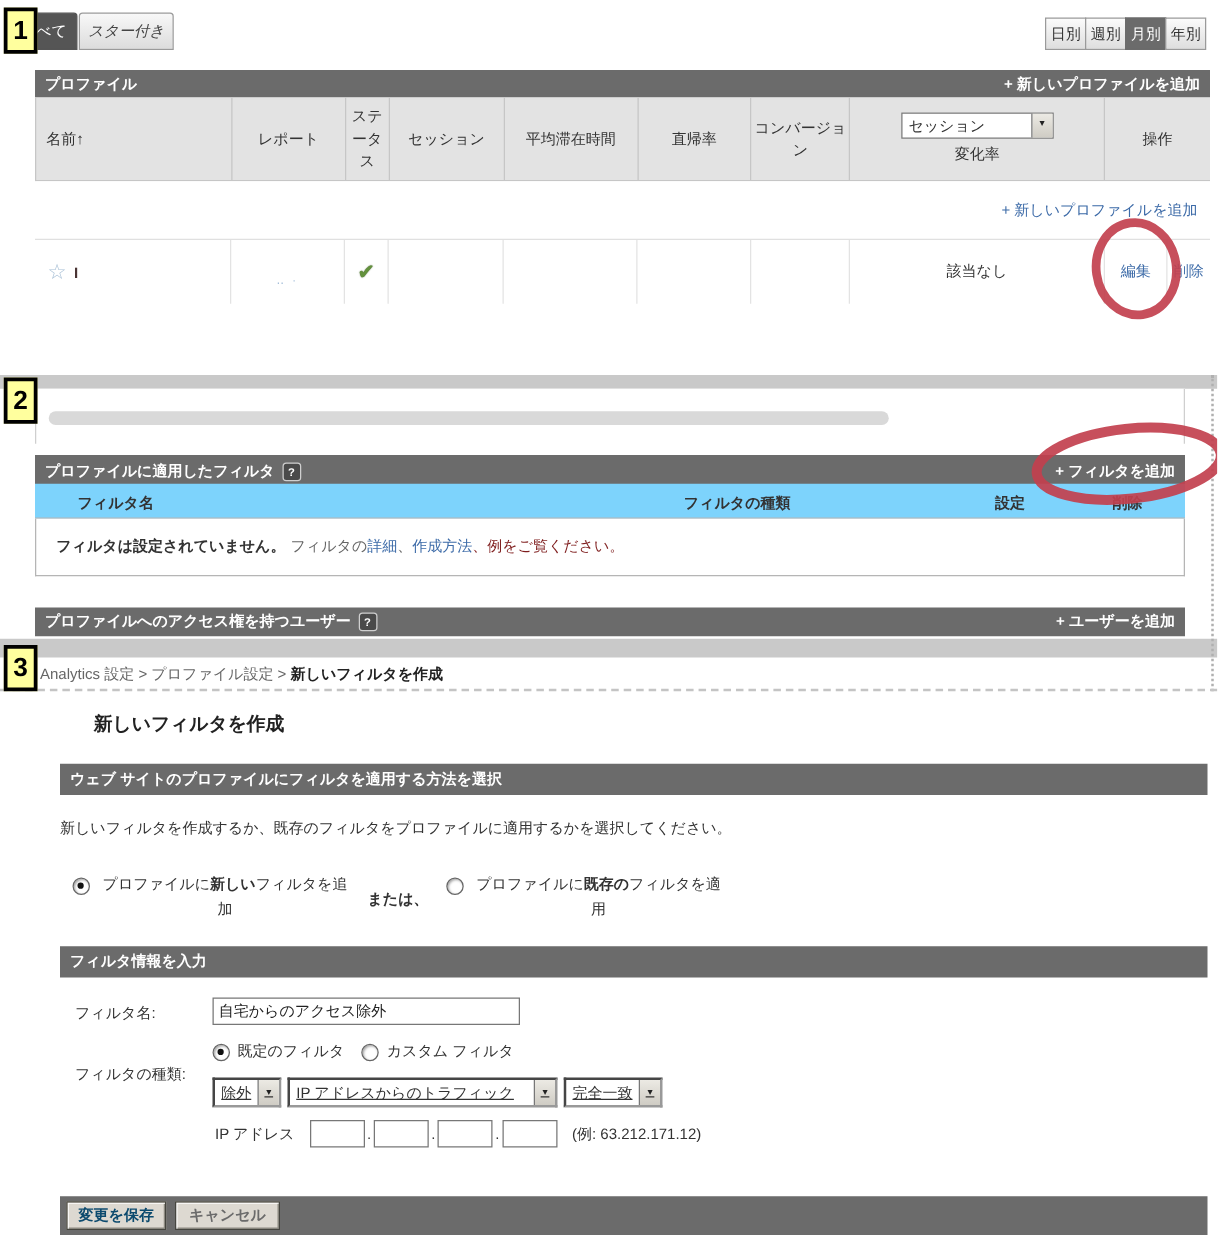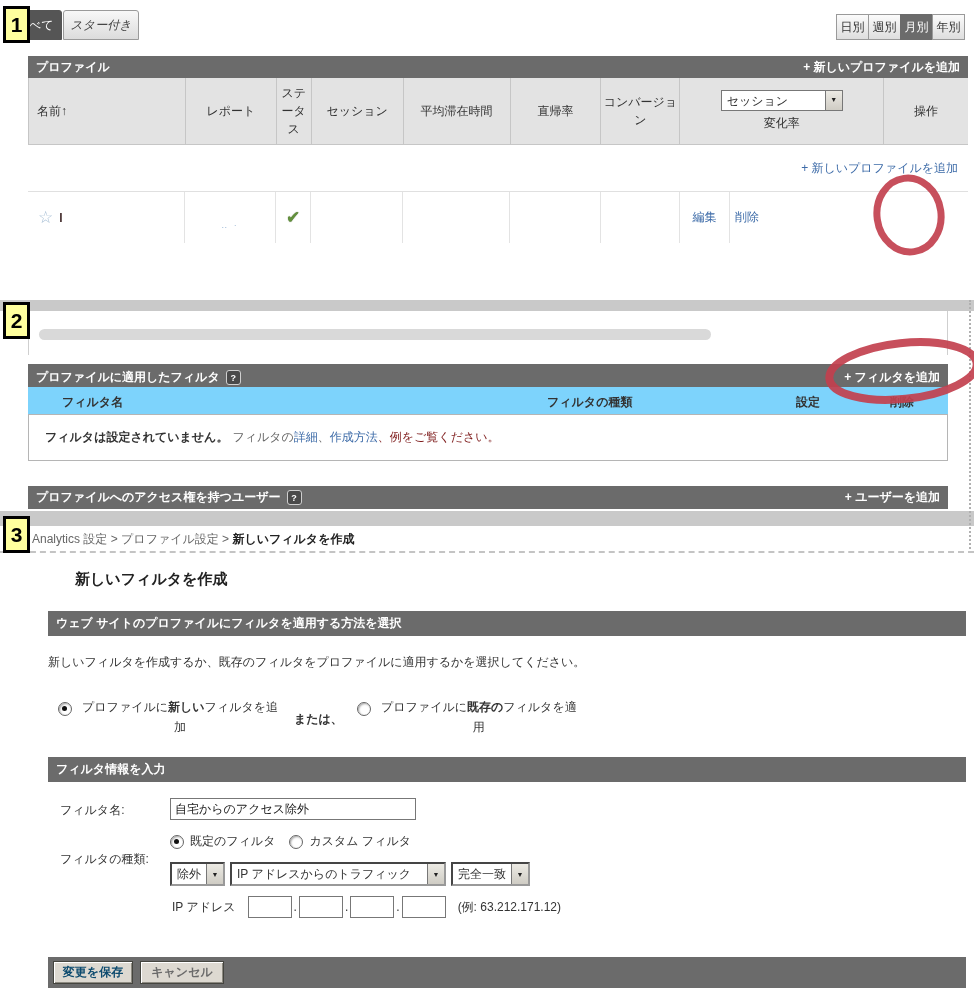--- a/index.html
+++ b/index.html
@@ -143,20 +143,23 @@
     <div class="dcell" style="width:91px;">
       <span style="color:#7aa0c8;opacity:.7;font-size:9px;letter-spacing:2px;margin-top:14px;">‥ ·</span>
     </div>
     <div class="dcell" style="width:35px;">
       <span style="color:#63913c;font-size:17px;text-shadow:0 0 1px #2c4d17;">✔</span>
     </div>
     <div class="dcell" style="width:92px;"></div>
     <div class="dcell" style="width:107px;"></div>
     <div class="dcell" style="width:91px;"></div>
     <div class="dcell" style="width:79px;"></div>
+    <div class="dcell" style="width:204px;">
+      <span>該当なし</span>
+    </div>
     <div class="dcell" style="width:84px;border-right:none;padding:0;">
       <span style="flex:0 0 49px;display:flex;align-items:center;justify-content:center;height:100%;">
         <span class="bluelink">編集</span>
       </span>
       <span style="flex:1;display:flex;align-items:center;justify-content:center;height:100%;border-left:1px solid #e3e3e3;">
         <span class="bluelink">削除</span>
       </span>
     </div>
   </div>
 
@@ -241,21 +244,21 @@
 
   <div class="abs" style="left:170px;top:833px;display:flex;align-items:center;gap:6px;">
     <span class="radio on"></span>
     <span>既定のフィルタ</span>
     <span class="radio" style="margin-left:8px;"></span>
     <span>カスタム フィルタ</span>
   </div>
 
   <div class="abs" style="left:60px;top:851px;">フィルタの種類:</div>
 
-  <div class="abs" style="left:170px;top:862px;display:flex;gap:5px;">
+  <div class="abs" style="left:170px;top:862px;display:flex;gap:5px;text-decoration:underline;">
     <span class="sel" style="height:24px;border-width:2px;border-style:inset;border-color:#999;">
       <span class="seltxt">除外</span>
       <span class="selarw">▼</span>
     </span>
     <span class="sel" style="height:24px;width:216px;border-width:2px;border-style:inset;border-color:#999;">
       <span class="seltxt" style="flex:1;">IP アドレスからのトラフィック</span>
       <span class="selarw">▼</span>
     </span>
     <span class="sel" style="height:24px;border-width:2px;border-style:inset;border-color:#999;">
       <span class="seltxt">完全一致</span>

